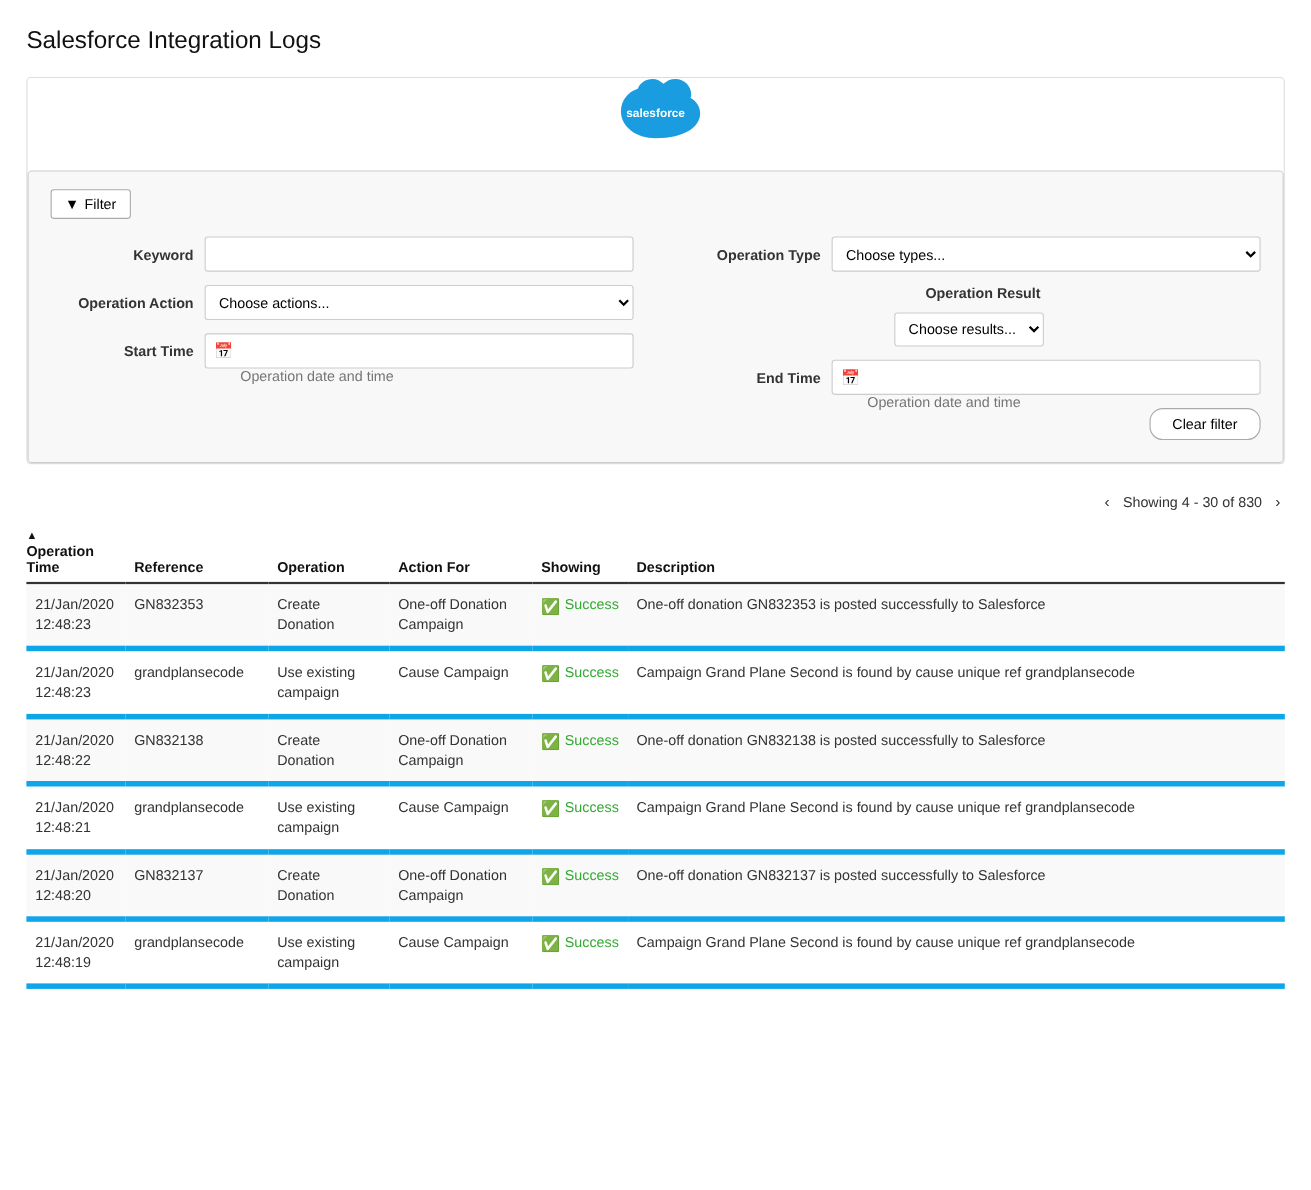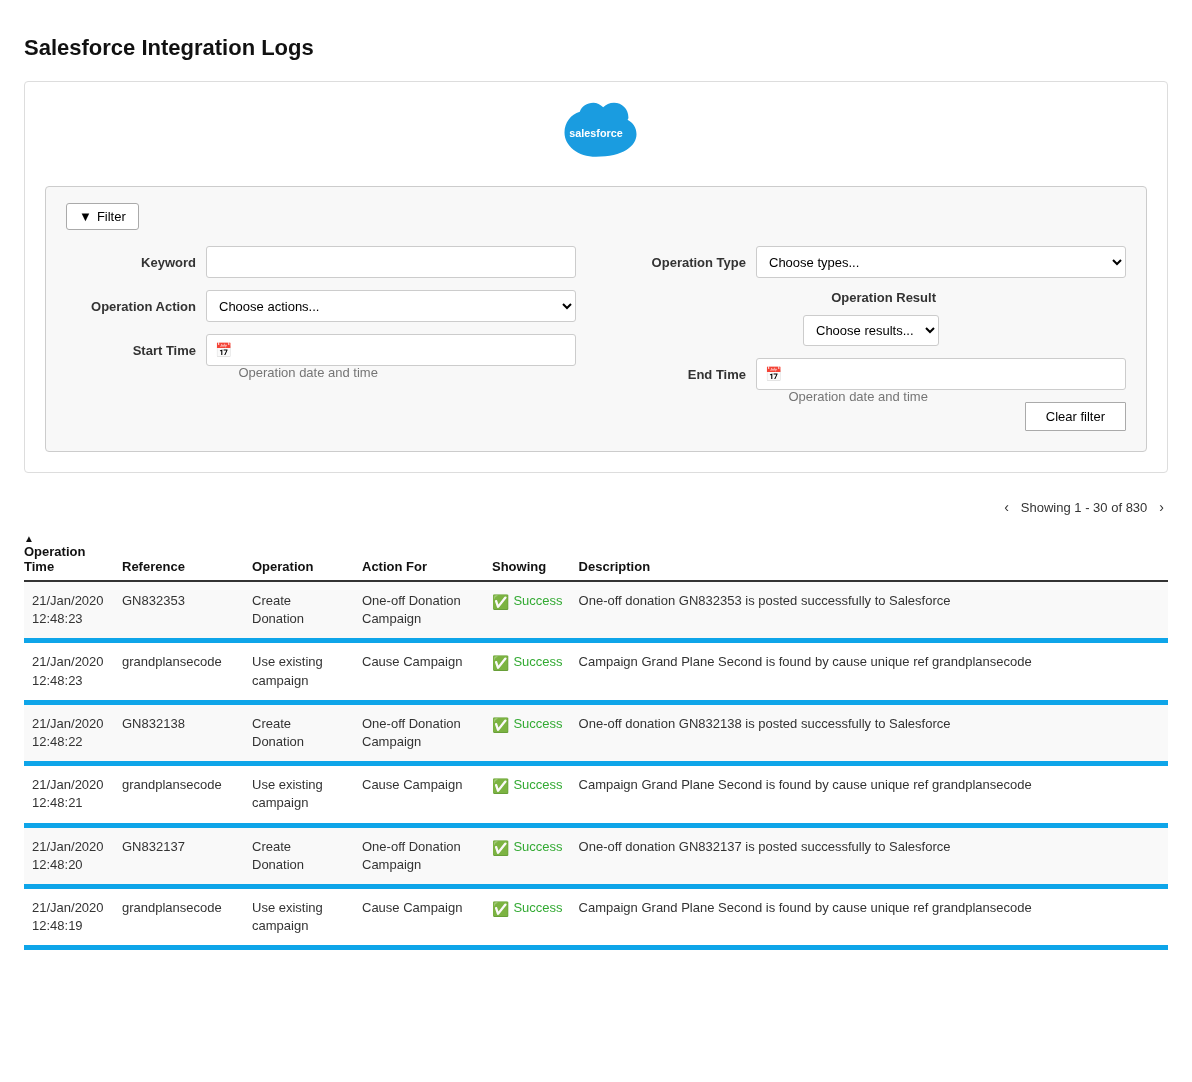--- a/index.html
+++ b/index.html
@@ -1,23 +1,22 @@
 <!DOCTYPE html>
 <html><head>
   <meta charset="utf-8">
   <style>
     * { box-sizing: border-box; margin: 0; padding: 0; }
     body { font-family: -apple-system, BlinkMacSystemFont, 'Segoe UI', Arial, sans-serif; font-size: 14px; color: #333; background: #fff; padding: 24px; }
     
-    h1 { font-size: 22px; font-weight: 700; margin-bottom: 20px; color: #111; margin-top: 11px; }
+    h1 { font-size: 22px; font-weight: 400; margin-bottom: 20px; color: #111; }
     
     .main-card {
       border: 1px solid #ddd;
       border-radius: 4px;
-      padding: 20px;
       margin-bottom: 24px;
       background: #fff;
     }
     
     .salesforce-logo-area {
       display: flex;
       justify-content: center;
       margin-bottom: 24px;
     }
     
@@ -117,21 +116,21 @@
     }
     
     .clear-filter-row {
       display: flex;
       justify-content: flex-end;
       margin-top: 12px;
     }
     
     .clear-filter-btn {
       border: 1px solid #aaa;
-      border-radius: 1px;
+      border-radius: 12px;
       padding: 6px 20px;
       background: #fff;
       cursor: pointer;
       font-size: 13px;
     }
     
     .pagination-row {
       display: flex;
       justify-content: flex-end;
       align-items: center;
@@ -297,21 +296,21 @@
     </div>
 
     <div class="clear-filter-row">
       <button class="clear-filter-btn">Clear filter</button>
     </div>
   </div>
 </div>
 
 <div class="pagination-row">
   <span class="pagination-arrow">‹</span>
-  <span>Showing 1 - 30 of 830</span>
+  <span>Showing 4 - 30 of 830</span>
   <span class="pagination-arrow">›</span>
 </div>
 
 <div class="table-container">
   <table>
     <thead>
       <tr>
         <th class="th-op-time">
           <span class="sort-indicator">▲</span>
           <span>Operation Time</span>

